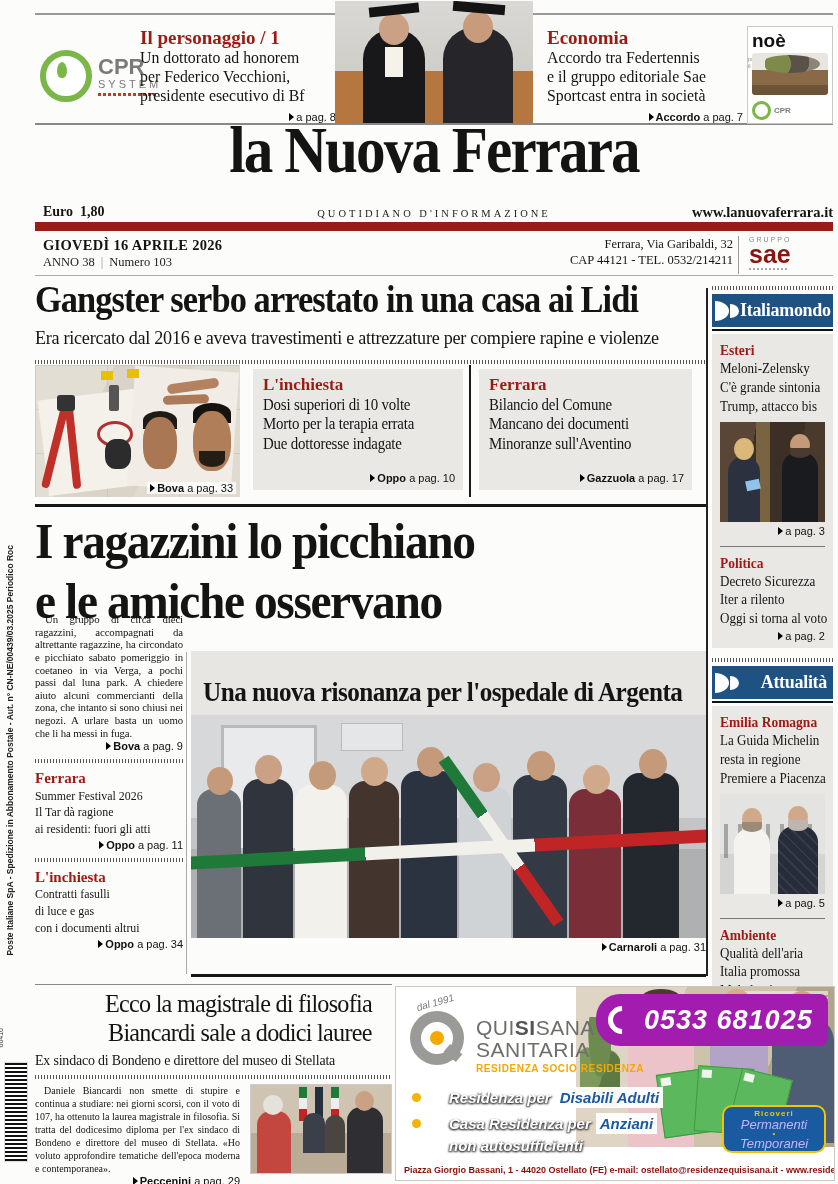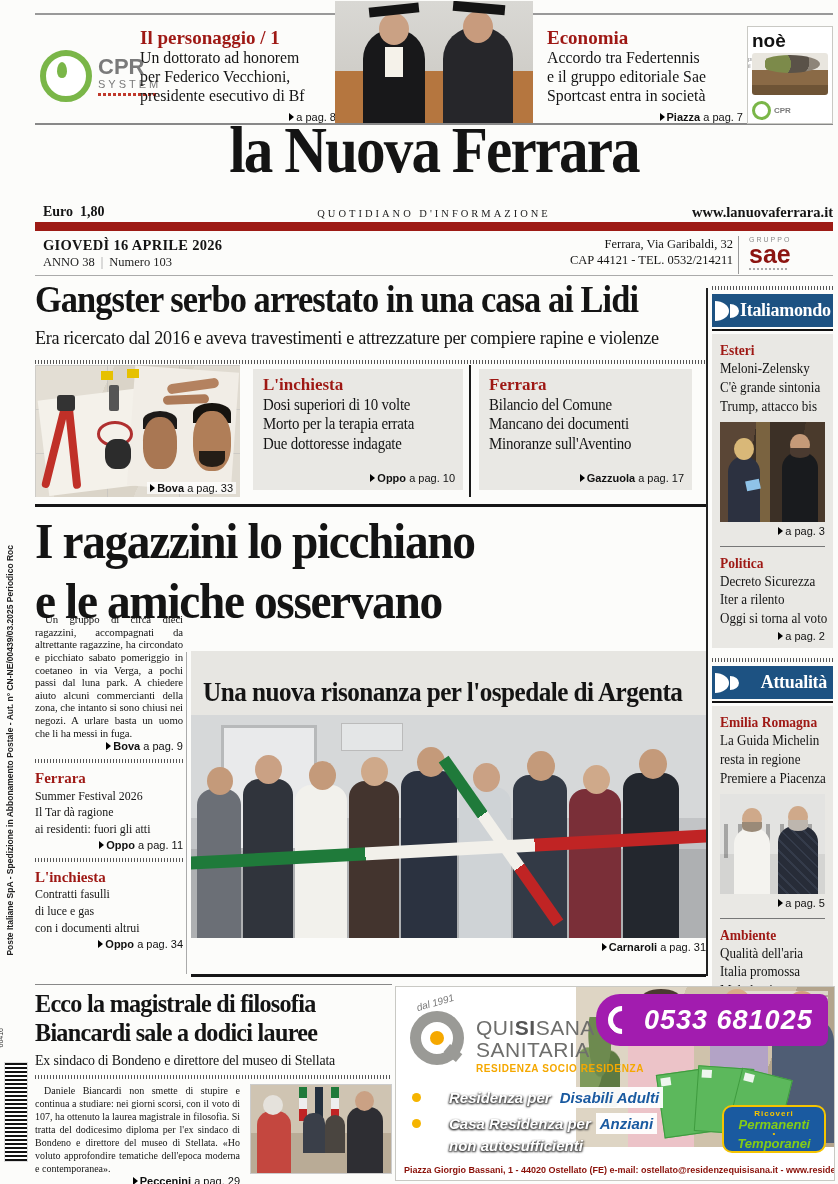--- a/index.html
+++ b/index.html
@@ -179,21 +179,21 @@
   .chef1{left:14px;top:34px;width:36px;height:66px;background:#f4f3ef;}
   .chef1-head{left:22px;top:14px;width:20px;height:22px;background:#cfa98a;}
   .chef1-beard{position:absolute;left:22px;top:28px;width:20px;height:10px;border-radius:0 0 50% 50%;background:#9a8a78;}
   .chef2{left:58px;top:32px;width:40px;height:68px;
       background:repeating-linear-gradient(45deg,#272c38 0 6px,#343b4a 6px 8px);}
   .chef2-head{left:68px;top:12px;width:20px;height:22px;background:#cfa98a;}
   .chef2-beard{position:absolute;left:68px;top:26px;width:20px;height:11px;border-radius:0 0 50% 50%;background:#bdb6ae;}
   
   .ba-rule{left:35px;top:984px;width:357px;border-top:1.5px solid #888;}
   .bottom-article{left:35px;top:989px;width:357px;}
-  .ba-hl{font-size:26px;font-weight:bold;letter-spacing:-0.8px;line-height:1.12;}
+  .ba-hl{font-size:26px;font-weight:normal;letter-spacing:-0.8px;line-height:1.12;text-align:right;}
   .ba-sub{font-size:15px;margin-top:5px;letter-spacing:-0.2px;}
   .ba-ticks{margin:6px 0 5px;}
   .ba-flex{display:flex;gap:10px;}
   .ba-body{width:205px;font-size:10px;line-height:1.3;text-align:justify;text-indent:9px;}
   .ba-photo{width:142px;height:88px;position:relative;overflow:hidden;border:1px solid #ccc;
       background:linear-gradient(#cfc4b2 0 55%,#b9ab96 55%);}
   .bp-flag{position:absolute;top:2px;width:8px;height:34px;}
   .bp-fig1{left:6px;top:26px;width:34px;height:62px;background:#c4473f;border-radius:14px 14px 0 0;}
   .bp-head1{left:12px;top:10px;width:20px;height:20px;background:#e5e2dc;}
   .bp-fig2{left:96px;top:22px;width:36px;height:66px;background:#2e2e33;border-radius:14px 14px 0 0;}
@@ -239,21 +239,21 @@
   .q-dot{width:9px;height:9px;border-radius:50%;background:#f5b400;margin-right:28px;flex:0 0 auto;}
   .q-b-plain{color:#fff;font-weight:bold;font-style:italic;font-size:15px;
       text-shadow:1px 1px 2px #333,-1px 1px 2px #333;margin-right:5px;white-space:nowrap;}
   .q-b-strong{color:#1a5aa0;font-weight:bold;font-style:italic;font-size:15px;background:rgba(255,255,255,.95);
       padding:2px 4px;white-space:nowrap;}
   .q-b-tail{color:#fff;font-weight:bold;font-style:italic;font-size:15px;
       text-shadow:1px 1px 2px #333,-1px 1px 2px #333;margin:-2px 0 0 37px;}
   .qad-badge{position:absolute;right:8px;top:118px;width:104px;height:48px;background:#1a5aa0;
       border:2px solid #f5c400;border-radius:10px;text-align:center;z-index:8;padding-top:2px;box-sizing:border-box;}
   .badge-top{color:#f5c400;font-weight:bold;font-size:8px;letter-spacing:1px;}
-  .badge-line{color:#84cc16;font-weight:bold;font-style:italic;font-size:13px;line-height:1.1;}
+  .badge-line{color:#c4b5fd;font-weight:normal;font-style:italic;font-size:13px;line-height:1.1;}
   .badge-sep{color:#f5c400;font-size:8px;line-height:0.6;}
   .qad-footer{position:absolute;left:8px;bottom:5px;width:426px;color:#8a1008;font-weight:bold;
       font-size:9px;white-space:nowrap;}
 </style>
 </head>
 <body>
 
 <div class="page">
 
   <div class="abs edge-text">Poste Italiane SpA - Spedizione in Abbonamento Postale - Aut. n° CN-NE/00439/03.2025 Periodico Roc</div>
@@ -290,21 +290,21 @@
         <div class="gp-fig2"></div>
         <div class="gp-head2"></div>
         <div class="gp-cap2"></div>
     </div>
 
     <div class="abs ts-brief economia">
       <div class="ts-kicker red">Economia</div>
       <div class="ts-line"><span class="cx">Accordo tra Federtennis</span></div>
       <div class="ts-line"><span class="cx">e il gruppo editoriale Sae</span></div>
       <div class="ts-line"><span class="cx">Sportcast entra in società</span></div>
-      <div class="pageref"><span class="ref-arrow"></span><b>Piazza</b> <span>a pag. 7</span></div>
+      <div class="pageref"><span class="ref-arrow"></span><b>Accordo</b> <span>a pag. 7</span></div>
     </div>
 
     <div class="abs noe-ad">
       <span class="noe-brand">noè</span>
       <span class="noe-tag"><span>progettiamo</span><br><span>il futuro sostenibile</span></span>
       <div class="noe-art"></div>
       <div class="noe-cpr">
         <span class="mini-ring"></span>
         <span class="mini-txt">CPR</span>
       </div>

